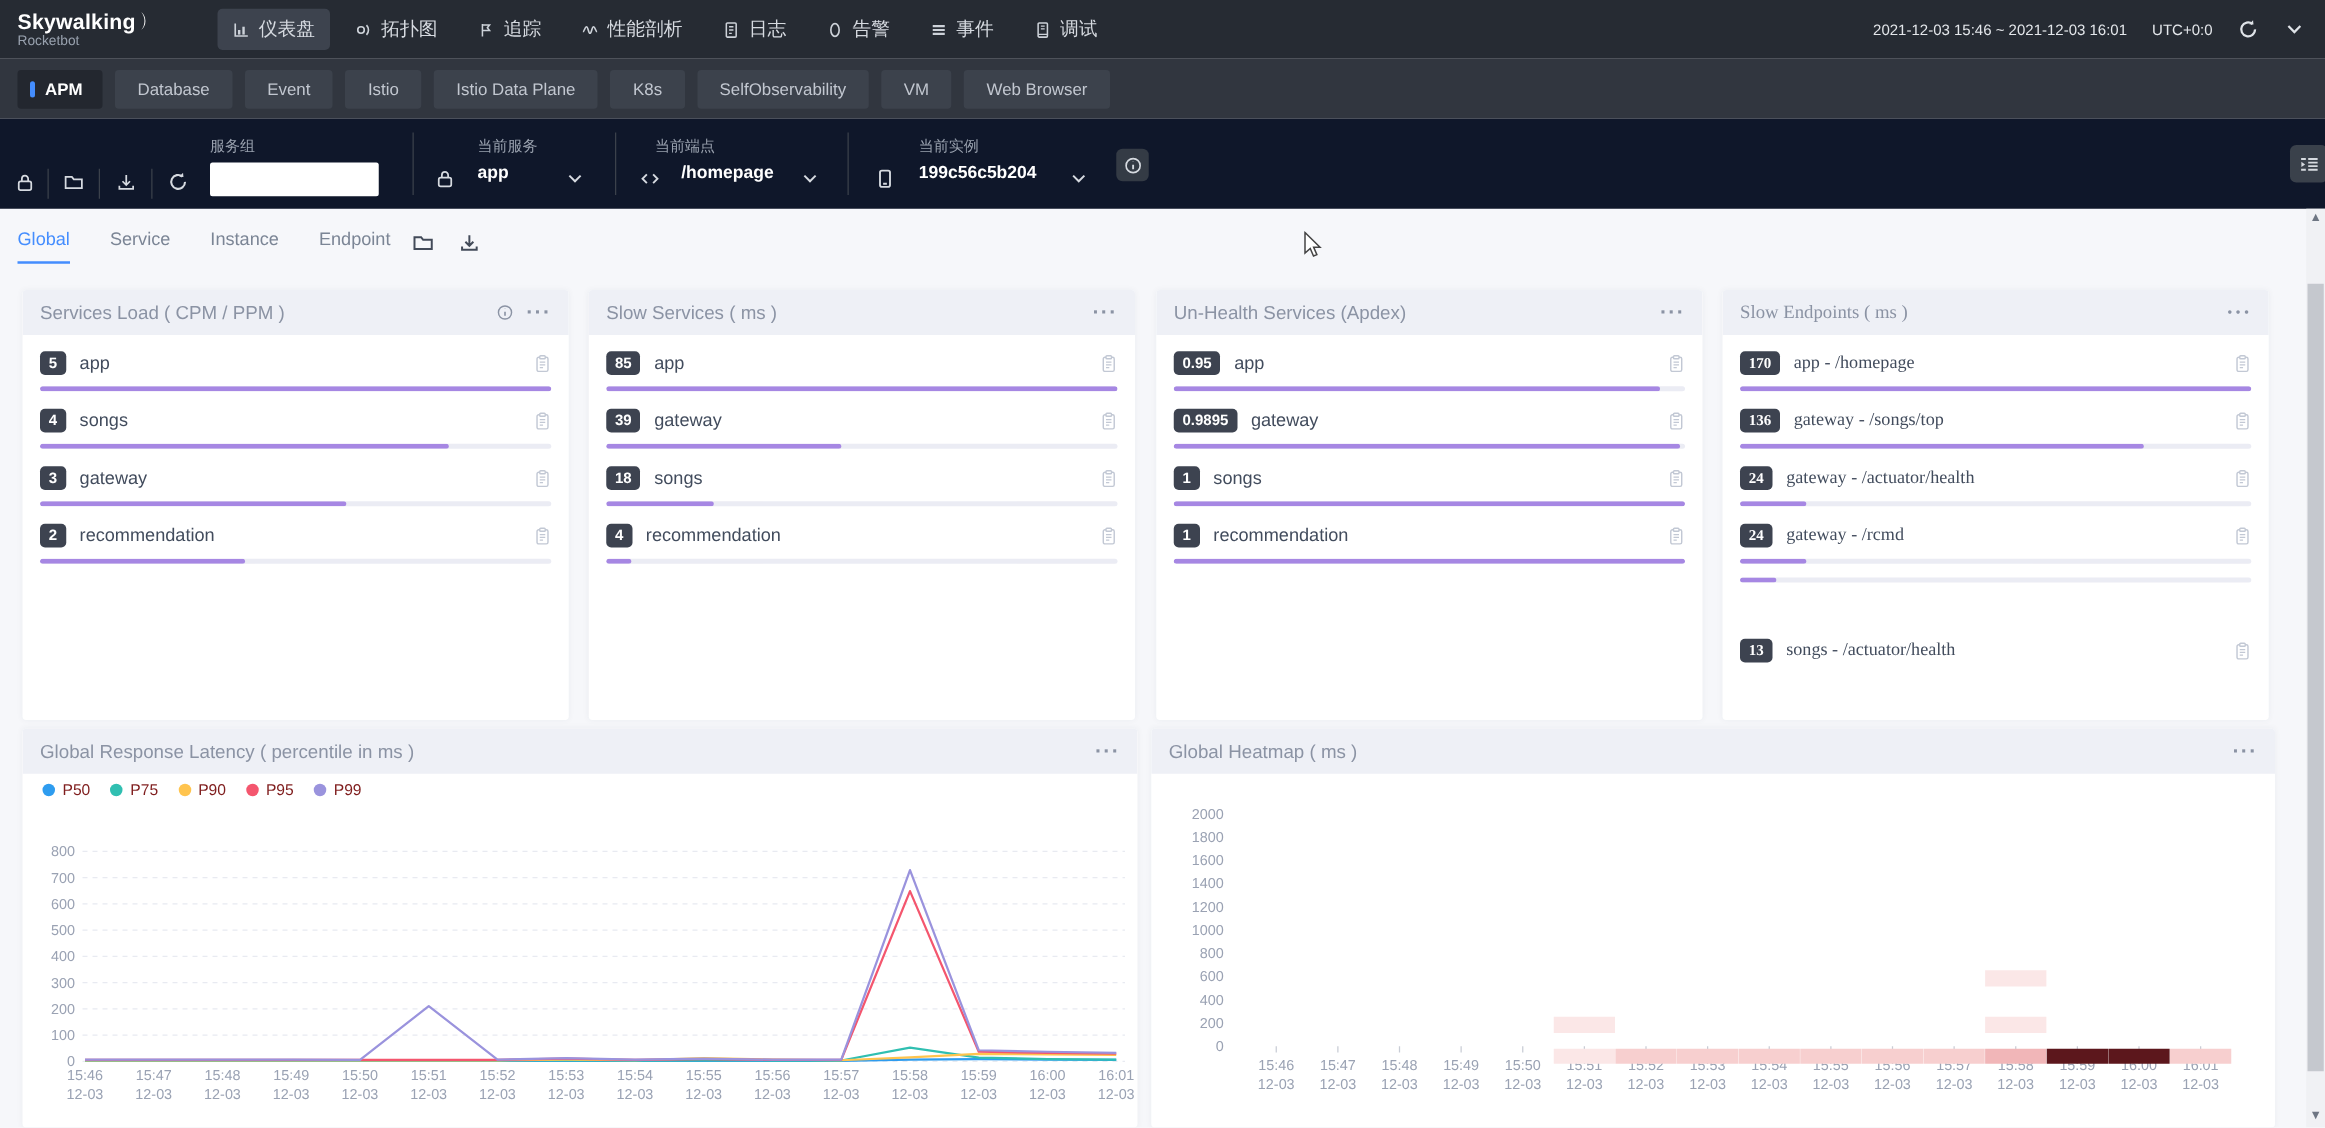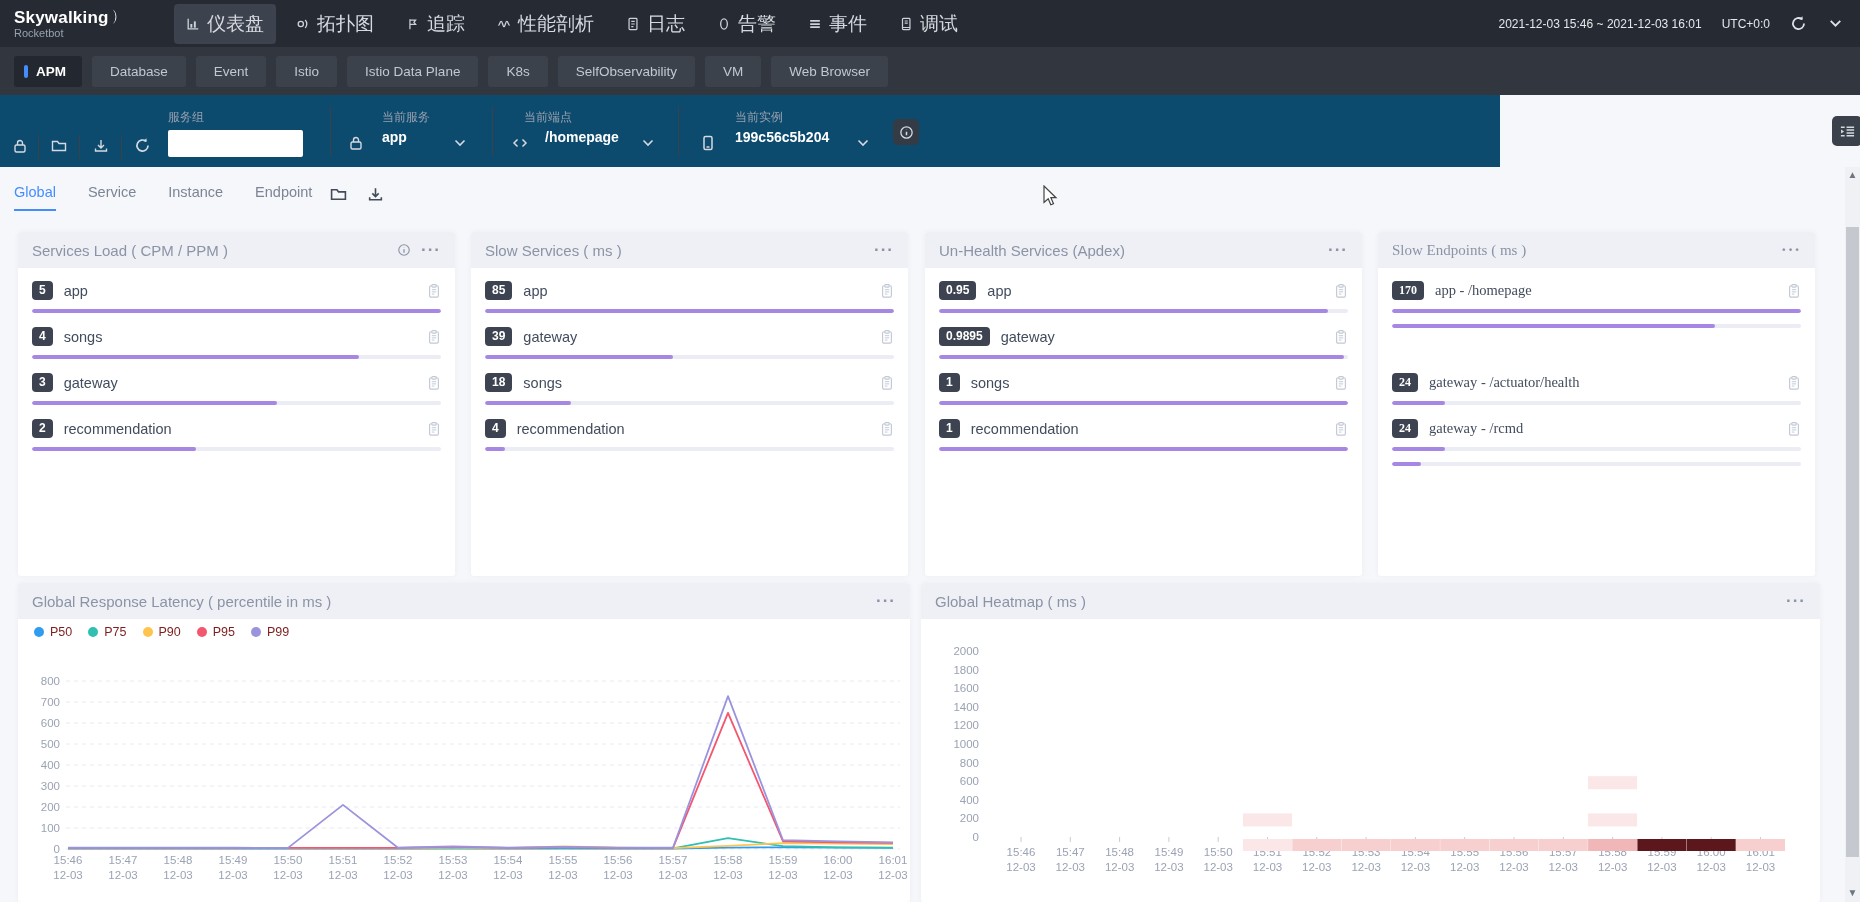--- a/index.html
+++ b/index.html
@@ -6,34 +6,34 @@
     font-family:"Liberation Sans","DejaVu Sans",sans-serif;background:#f6f7fa;position:relative}
   *{box-sizing:border-box}
   svg{display:block}
   
   .topbar{position:absolute;left:0;top:0;width:1860px;height:47px;background:#262b33;display:flex;align-items:center}
   .logo{margin-left:14px;width:140px;cursor:pointer}
   .logo-l1{display:flex;align-items:flex-end;gap:2px}
   .logo-title{color:#fff;font-size:17px;font-weight:700;letter-spacing:.2px;line-height:17px}
   .logo-sub{color:#98a1ae;font-size:11px;margin-top:1px}
   .main-nav{display:flex;align-items:center;gap:8px;margin-left:20px}
-  .nav-item{display:flex;align-items:center;gap:7px;color:#d6dae0;font-size:19px;padding:7px 12px;border-radius:4px;cursor:pointer;white-space:nowrap}
+  .nav-item{display:flex;align-items:center;gap:7px;color:#d6dae0;font-size:15px;padding:7px 12px;border-radius:4px;cursor:pointer;white-space:nowrap}
   .nav-item.active{background:#3d434e}
   .nav-item .nicon svg{width:14px;height:14px;color:#cdd2d9}
   .top-right{margin-left:auto;display:flex;align-items:center;gap:20px;margin-right:16px;color:#e4e7eb;font-size:12px}
   .icon-btn{cursor:pointer;color:#dfe3e8}
   .icon-btn svg{width:17px;height:17px}
   
   .dash-row{position:absolute;left:0;top:47px;width:1860px;height:48px;background:#31363f;display:flex;align-items:center;padding-left:14px;gap:10px}
   .dash-tab{background:#3c424c;color:#c2c7d0;font-size:13.5px;padding:8px 18px;border-radius:3px;cursor:pointer;display:flex;align-items:center;gap:8px;white-space:nowrap}
   .dash-tab.active{background:#23272f;color:#fff;font-weight:700;padding:8px 16px 8px 10px}
   .dash-tab .bar{display:none;width:4px;height:13px;border-radius:2px}
   .dash-tab.active .bar{display:inline-block}
   
-  .toolbar{position:absolute;left:0;top:95px;width:1500px;height:72px;background:#0c4a6e;color:#c9ced6}
+  .toolbar{position:absolute;left:0;top:95px;width:1860px;height:72px;background:#0f172a;color:#c9ced6}
   .toolbar .abs{position:absolute}
   .tb-ic{color:#d6dae0;cursor:pointer}
   .tb-ic svg{width:16px;height:16px}
   .tb-sep{width:1px;height:24px;background:#3b414b}
   .tb-sep.tall{height:50px}
   .tb-label{font-size:12px;color:#99a1ae}
   .tb-value{font-size:14px;color:#fff;font-weight:600;white-space:nowrap}
   .tb-input{width:135px;height:27px;background:#fff;border:none;border-radius:2px;outline:none;padding:0 6px;font-size:13px}
   .tb-chip{width:26px;height:26px;border-radius:5px;background:#343b45;display:flex;align-items:center;justify-content:center;cursor:pointer;color:#d6dae0}
   .tb-chip svg{width:15px;height:15px}
@@ -557,20 +557,31 @@
               <rect x="5.5" y="1.2" width="5" height="2.8" rx="0.8" fill="#fff" stroke="currentColor" stroke-width="1.3"></rect>
               <path d="M5.5 7h5M5.5 9.5h5M5.5 12h3" stroke="currentColor" stroke-width="1.1"></path>
             </svg>
           </span>
       </div>
       <div class="track">
           <i class="fill" style="width:100%"></i>
         </div>
     </div>
       <div class="hb-item">
+      <div class="hb-top">
+        <span class="badge">136</span>
+        <span class="hb-name">gateway - /songs/top</span>
+        <span class="clip">
+            <svg viewBox="0 0 16 17">
+              <rect x="3" y="2.5" width="10" height="13" rx="1.5" fill="none" stroke="currentColor" stroke-width="1.3"></rect>
+              <rect x="5.5" y="1.2" width="5" height="2.8" rx="0.8" fill="#fff" stroke="currentColor" stroke-width="1.3"></rect>
+              <path d="M5.5 7h5M5.5 9.5h5M5.5 12h3" stroke="currentColor" stroke-width="1.1"></path>
+            </svg>
+          </span>
+      </div>
       <div class="track">
           <i class="fill" style="width:79%"></i>
         </div>
     </div>
       <div class="hb-item">
       <div class="hb-top">
         <span class="badge">24</span>
         <span class="hb-name">gateway - /actuator/health</span>
         <span class="clip">
             <svg viewBox="0 0 16 17">
@@ -597,20 +608,34 @@
           </span>
       </div>
       <div class="track">
           <i class="fill" style="width:13%"></i>
         </div>
     </div>
       <div class="hb-item">
       <div class="track">
           <i class="fill" style="width:7%"></i>
         </div>
+    </div>
+      <div class="hb-item">
+      <div class="hb-top">
+        <span class="badge">13</span>
+        <span class="hb-name">songs - /actuator/health</span>
+        <span class="clip">
+            <svg viewBox="0 0 16 17">
+              <rect x="3" y="2.5" width="10" height="13" rx="1.5" fill="none" stroke="currentColor" stroke-width="1.3"></rect>
+              <rect x="5.5" y="1.2" width="5" height="2.8" rx="0.8" fill="#fff" stroke="currentColor" stroke-width="1.3"></rect>
+              <path d="M5.5 7h5M5.5 9.5h5M5.5 12h3" stroke="currentColor" stroke-width="1.1"></path>
+            </svg>
+          </span>
+      </div>
+
     </div>
     </section>
   </div>
 
 <section class="panel" style="left:18px;top:583px;width:892px;height:319px">
   <div class="panel-h">
     <span class="ttl">Global Response Latency ( percentile in ms )</span>
     <span class="hicons">
         <span class="dots">···</span>
       </span>

